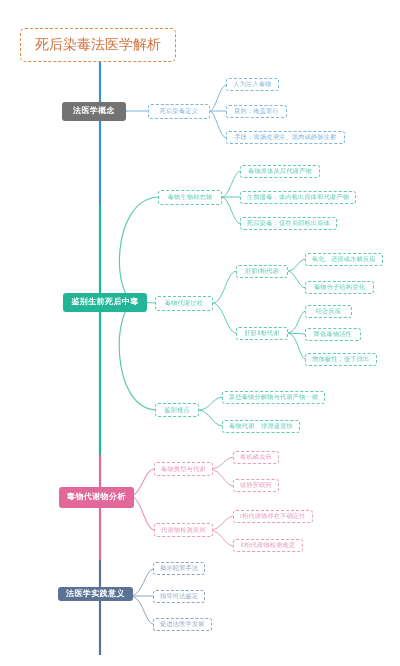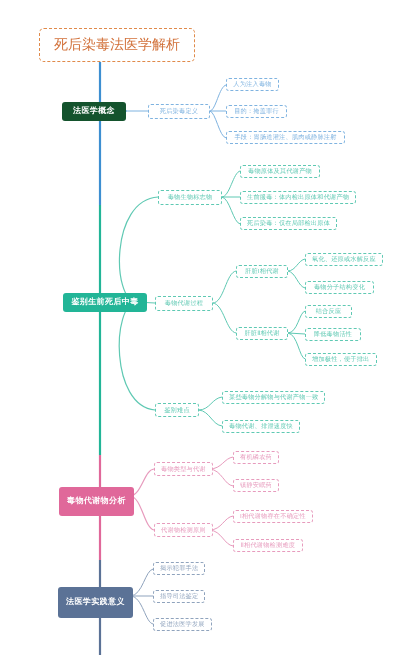--- a/index.html
+++ b/index.html
@@ -103,24 +103,24 @@
       <path d="M 210 469 C 222 469 224 458 233 457" fill="none" stroke="#e79bbd" stroke-width="1" stroke-linecap="round"></path>
       <path d="M 210 469 C 222 470 224 485 233 486" fill="none" stroke="#e79bbd" stroke-width="1" stroke-linecap="round"></path>
       <path d="M 130 496 C 142 497 144 528 154 530" fill="none" stroke="#e79bbd" stroke-width="1.2" stroke-linecap="round"></path>
       <path d="M 210 530 C 222 530 224 517 233 516" fill="none" stroke="#e79bbd" stroke-width="1" stroke-linecap="round"></path>
       <path d="M 210 530 C 222 531 224 545 233 546" fill="none" stroke="#e79bbd" stroke-width="1" stroke-linecap="round"></path>
       <path d="M 100 596 L 131 596" fill="none" stroke="#5b7296" stroke-width="1.6" stroke-linecap="round"></path>
       <path d="M 131 596 C 143 595 145 570 153 569" fill="none" stroke="#8fa3bd" stroke-width="1" stroke-linecap="round"></path>
       <path d="M 131 596 L 153 596" fill="none" stroke="#8fa3bd" stroke-width="1" stroke-linecap="round"></path>
       <path d="M 131 596 C 143 597 145 623 153 624" fill="none" stroke="#8fa3bd" stroke-width="1" stroke-linecap="round"></path>
     </svg>
-<div class="node root" style="left: 39px; top: 28px; min-width: 154px; height: 34px; align-items: center;">
+<div class="node root" style="left: 20px; top: 28px; min-width: 154px; height: 34px; align-items: center;">
       <span>死后染毒法医学解析</span>
     </div>
-    <div class="node l1" style="left: 62px; top: 102px; min-width: 64px; height: 19px; background: #14532d;">
+    <div class="node l1" style="left: 62px; top: 102px; min-width: 64px; height: 19px; background: #737373;">
       <span>法医学概念</span>
     </div>
     <div class="node l2" style="left: 148px; top: 104px; min-width: 62px; height: 15px; border-color: rgb(127, 179, 224); color: rgb(127, 179, 224);">
       <span>死后染毒定义</span>
     </div>
     <div class="node l3" style="left: 226px; top: 78px; min-width: 53px; height: 13px; border-color: rgb(127, 179, 224); color: rgb(127, 179, 224);">
       <span>人为注入毒物</span>
     </div>
     <div class="node l3" style="left: 226px; top: 105px; min-width: 61px; height: 13px; border-color: rgb(127, 179, 224); color: rgb(127, 179, 224);">
       <span>目的：掩盖罪行</span>
@@ -169,42 +169,42 @@
     </div>
     <div class="node l2" style="left: 155px; top: 403px; min-width: 44px; height: 14px; border-color: rgb(95, 201, 179); color: rgb(95, 201, 179);">
       <span>鉴别难点</span>
     </div>
     <div class="node l3" style="left: 222px; top: 391px; min-width: 102px; height: 13px; border-color: rgb(95, 201, 179); color: rgb(95, 201, 179);">
       <span>某些毒物分解物与代谢产物一致</span>
     </div>
     <div class="node l3" style="left: 222px; top: 420px; min-width: 78px; height: 13px; border-color: rgb(95, 201, 179); color: rgb(95, 201, 179);">
       <span>毒物代谢、排泄速度快</span>
     </div>
-    <div class="node l1" style="left: 59px; top: 487px; min-width: 71px; height: 29px; background: rgb(224, 104, 154);">
+    <div class="node l1" style="left: 59px; top: 487px; min-width: 71px; height: 21px; background: rgb(224, 104, 154);">
       <span>毒物代谢物分析</span>
     </div>
     <div class="node l2" style="left: 154px; top: 462px; min-width: 56px; height: 14px; border-color: rgb(231, 155, 189); color: rgb(231, 155, 189);">
       <span>毒物类型与代谢</span>
     </div>
     <div class="node l3" style="left: 233px; top: 451px; min-width: 44px; height: 13px; border-color: rgb(231, 155, 189); color: rgb(231, 155, 189);">
       <span>有机磷农药</span>
     </div>
     <div class="node l3" style="left: 233px; top: 479px; min-width: 44px; height: 13px; border-color: rgb(231, 155, 189); color: rgb(231, 155, 189);">
       <span>镇静安眠药</span>
     </div>
     <div class="node l2" style="left: 154px; top: 523px; min-width: 56px; height: 14px; border-color: rgb(231, 155, 189); color: rgb(231, 155, 189);">
       <span>代谢物检测原则</span>
     </div>
     <div class="node l3" style="left: 233px; top: 510px; min-width: 76px; height: 13px; border-color: rgb(231, 155, 189); color: rgb(231, 155, 189);">
       <span>I相代谢物存在不确定性</span>
     </div>
     <div class="node l3" style="left: 233px; top: 539px; min-width: 70px; height: 13px; border-color: rgb(231, 155, 189); color: rgb(231, 155, 189);">
       <span>Ⅱ相代谢物检测难度</span>
     </div>
-    <div class="node l1" style="left: 58px; top: 587px; min-width: 73px; height: 31px; background: rgb(91, 114, 150);">
+    <div class="node l1" style="left: 58px; top: 587px; min-width: 73px; height: 14px; background: rgb(91, 114, 150);">
       <span>法医学实践意义</span>
     </div>
     <div class="node l3" style="left: 153px; top: 562px; min-width: 52px; height: 13px; border-color: rgb(143, 163, 189); color: rgb(143, 163, 189);">
       <span>揭示犯罪手法</span>
     </div>
     <div class="node l3" style="left: 153px; top: 590px; min-width: 52px; height: 13px; border-color: rgb(143, 163, 189); color: rgb(143, 163, 189);">
       <span>指导司法鉴定</span>
     </div>
     <div class="node l3" style="left: 153px; top: 618px; min-width: 54px; height: 13px; border-color: rgb(143, 163, 189); color: rgb(143, 163, 189);">
       <span>促进法医学发展</span>

